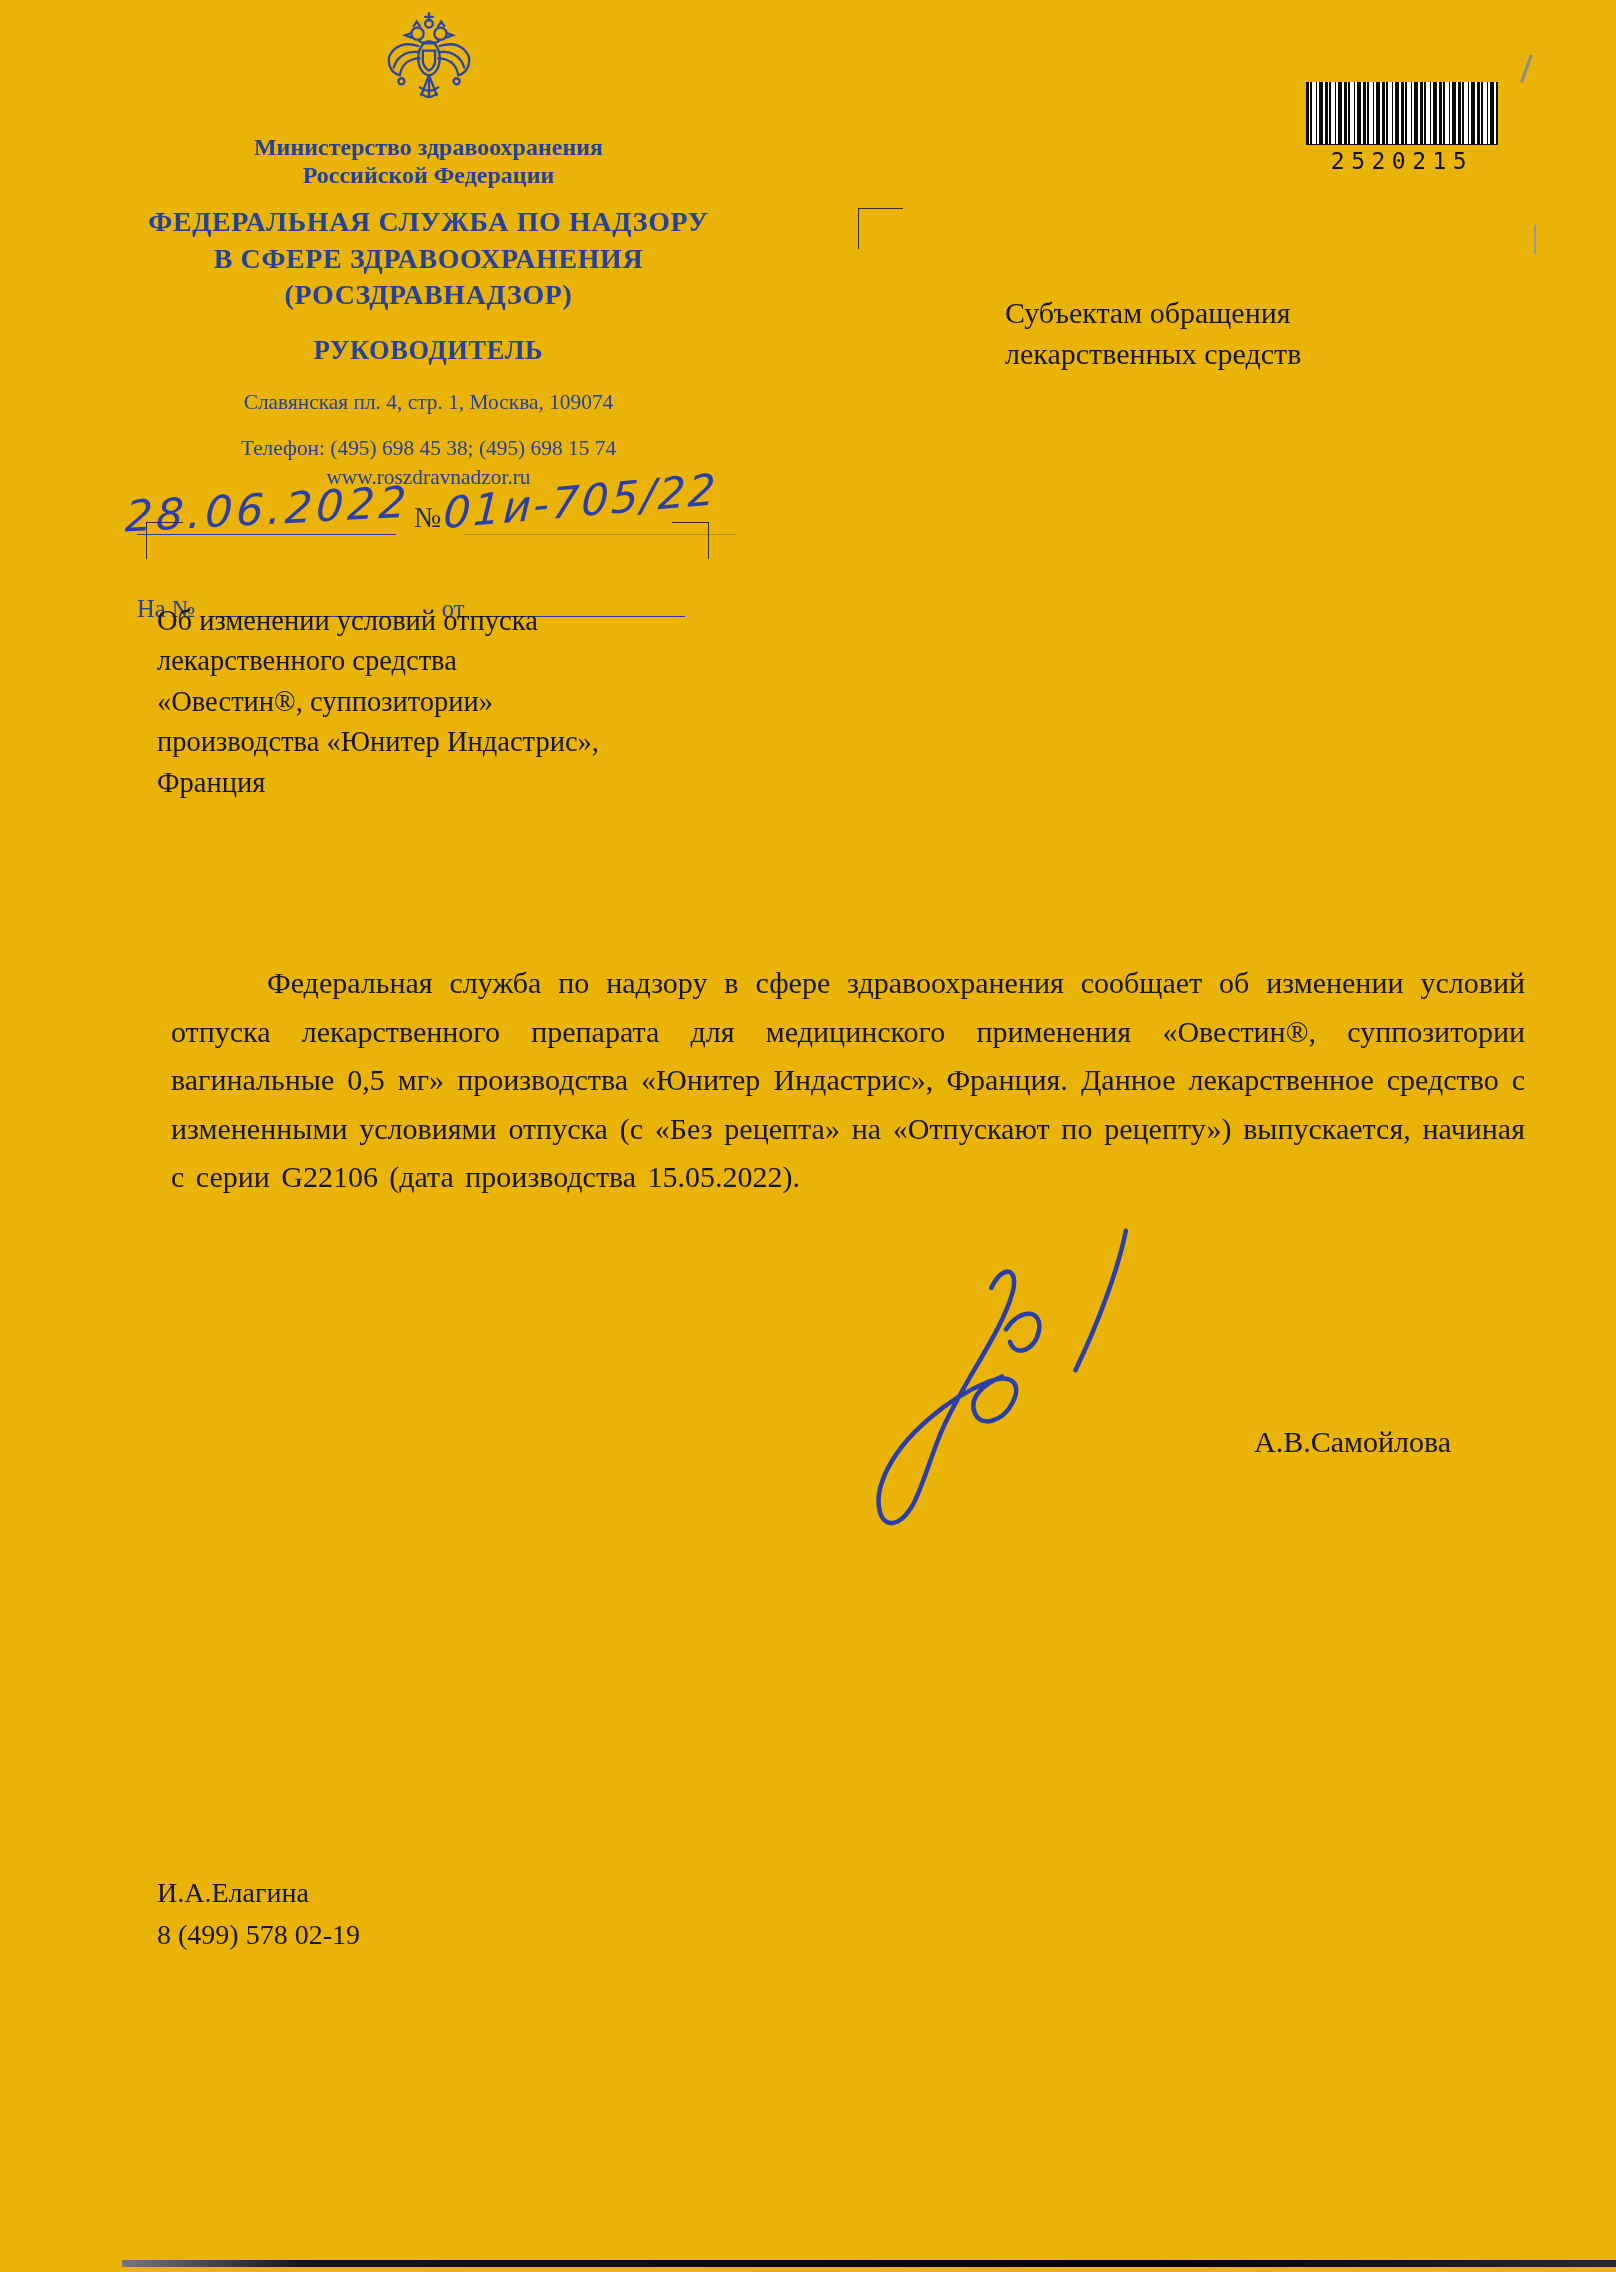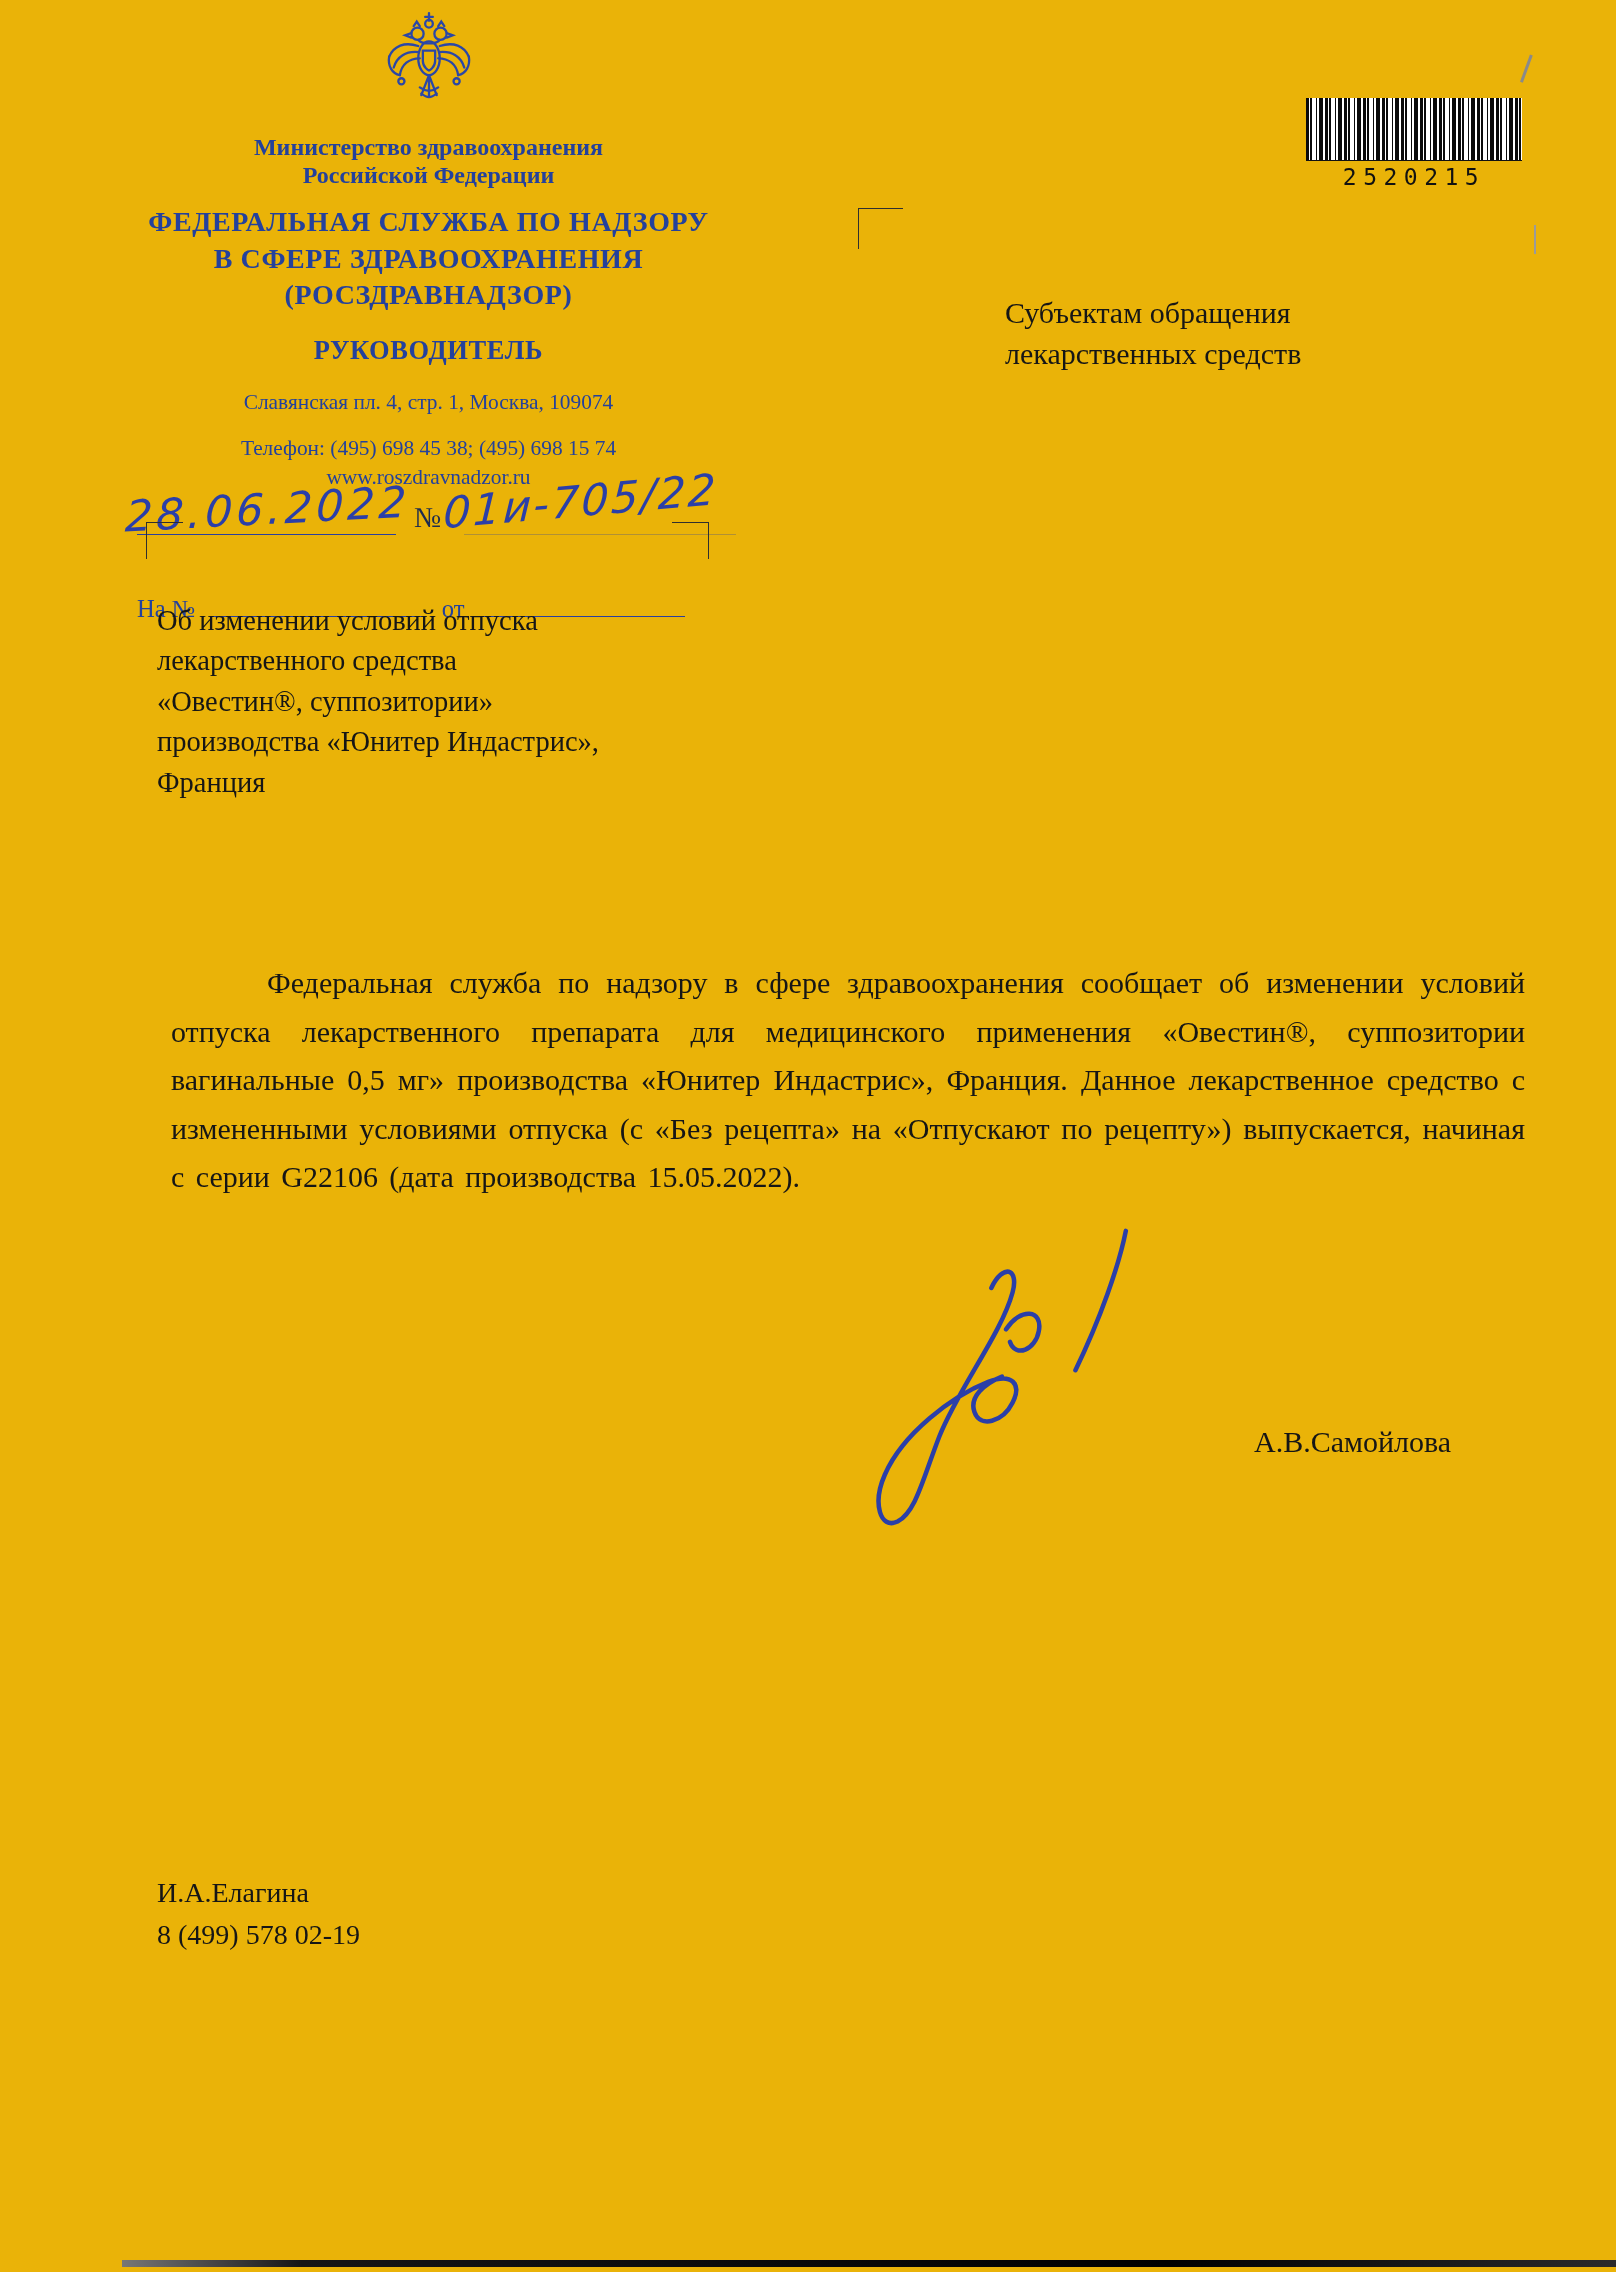--- a/index.html
+++ b/index.html
@@ -24,21 +24,21 @@
   .hw-date   {left:-11.7px; top:-9px; font-size:43px; letter-spacing:3.9px; transform:rotate(-3deg) skewX(-6deg); white-space:nowrap;}
   .hw-number {left:306px; top:-17px; font-size:43px; letter-spacing:2.6px; transform:rotate(-5deg) skewX(-8deg); white-space:nowrap;}
 
   .ref-row {margin-top:28px; text-align:left; font-size:24.6px; color:#24419c;}
   .ref-ot {margin-left:17px;}
   .ref-line {display:inline-block; border-bottom:1.3px solid #2a3f9e; height:23px;}
   .ref-line.na {width:214px; margin-left:15.5px;}
   .ref-line.ot {width:207px; margin-left:13px;}
 
   
-  .barcode {position:absolute; left:1306px; top:98px; width:216px;}
+  .barcode {position:absolute; left:1306px; top:82px; width:192px;}
   .barcode-bars {height:62px;
     background:repeating-linear-gradient(90deg,
       #0a0a0a 0 2.6px,  #fff 2.6px 3.9px,
       #0a0a0a 3.9px 5.8px, #fff 5.8px 9.7px,
       #0a0a0a 9.7px 11px, #fff 11px 13px,
       #0a0a0a 13px 17px, #fff 17px 19px);}
   .barcode-num {margin-top:0; font-family:"DejaVu Sans Mono", monospace; font-size:23px;
     letter-spacing:6.5px; text-align:center; color:#111; border-top:1.3px solid #111; padding-top:2.6px;}
 
   

